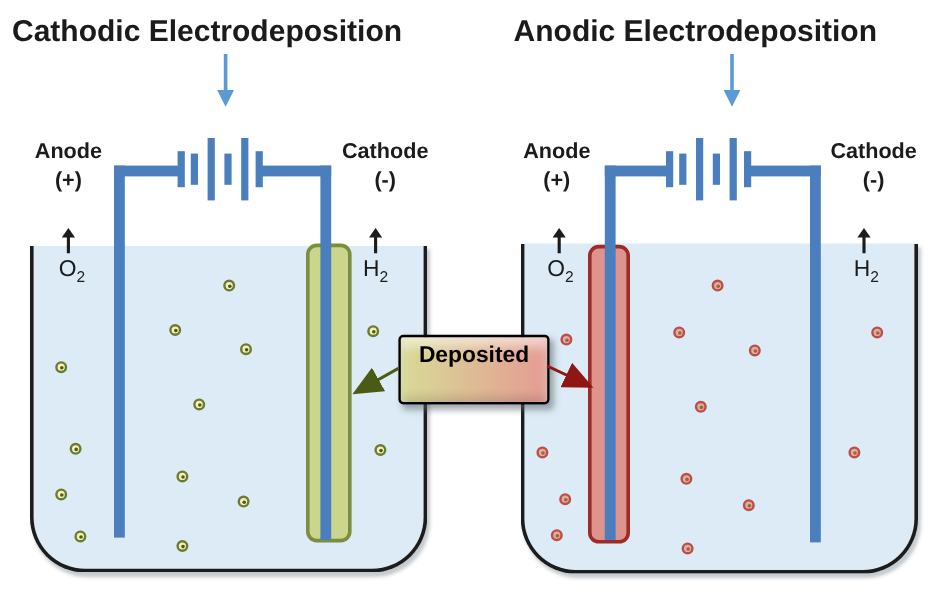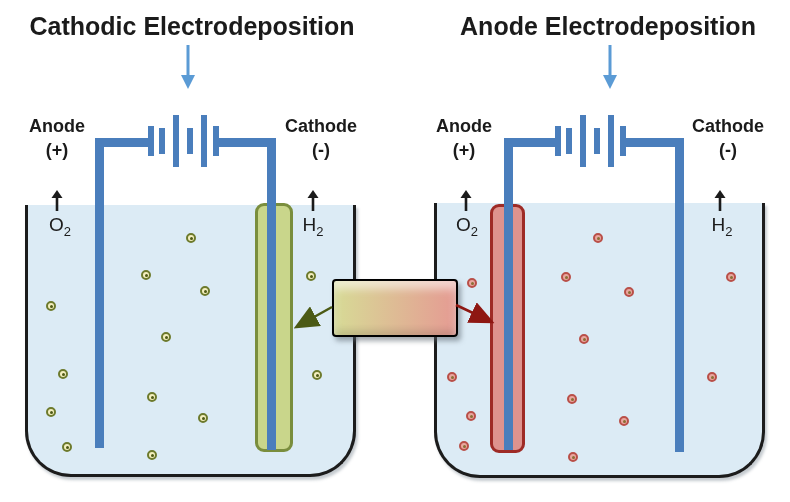--- a/index.html
+++ b/index.html
@@ -1,20 +1,20 @@
 <!DOCTYPE html>
 <html style="--ink: #1b1b1b; --wire: #4a7ebc; --arrow-blue: #5b9bd5; --water: #dcebf5; --beaker-border: #1c1c1c; --film-green-fill: #c9d68b; --film-green-border: #7a8e3d; --film-red-fill: #de938e; --film-red-border: #9e2b26; --particle-yellow-ring: #6d7a2c; --particle-yellow-fill: #f4efbe; --particle-yellow-core: #4f5a17; --particle-red-ring: #b94f48; --particle-red-fill: #e9a79f; --particle-red-core: #8a6f35; --label-box-left: #d7db96; --label-box-right: #e59b93; --arrow-olive: #4b5a15; --arrow-darkred: #8e1712;"><head>
 <meta charset="utf-8">
 <style>
   html,body{margin:0;padding:0;background:#ffffff;}
   #stage{position:relative;width:790px;height:502px;background:#ffffff;overflow:hidden;
          font-family:"Liberation Sans",sans-serif;}
 
   .title{position:absolute;top:9px;font-size:25px;font-weight:bold;color:var(--ink);
-         text-align:center;line-height:34px;}
+         line-height:34px;}
 
   .electrode-label{position:absolute;top:114px;width:96px;text-align:center;
          font-size:18px;font-weight:bold;color:var(--ink);line-height:24px;z-index:2;}
 
   .gas-label{position:absolute;width:48px;text-align:center;font-size:19px;
          color:var(--ink);z-index:4;}
   .gas-label sub{font-size:13px;}
 
   .beaker{position:absolute;background:var(--water);border:3px solid var(--beaker-border);
          border-top:none;border-radius:0 0 46px 46px;z-index:1;box-sizing:border-box;
@@ -55,21 +55,21 @@
   .ptr-red{stroke:var(--arrow-darkred);stroke-width:2.5;fill:none;}
   .mk-olive{fill:var(--arrow-olive);}
   .mk-red{fill:var(--arrow-darkred);}
 </style>
 </head>
 <body>
 
 <div id="stage">
 
   <div class="title" style="left:10px;width:364px;">Cathodic Electrodeposition</div>
-  <div class="title" style="left:428px;width:360px;">Anode Electrodeposition</div>
+  <div class="title" style="left:428px;width:360px;">Anodic Electrodeposition</div>
 
   <svg class="arrow-svg" style="left:177px;top:44px;" width="22" height="47">
     <path class="blue-arrow-stem" d="M11 1 V33"></path>
     <path class="blue-arrow-head" d="M4 31 L18 31 L11 45 Z"></path>
   </svg>
   <svg class="arrow-svg" style="left:599px;top:44px;" width="22" height="47">
     <path class="blue-arrow-stem" d="M11 1 V33"></path>
     <path class="blue-arrow-head" d="M4 31 L18 31 L11 45 Z"></path>
   </svg>
 
@@ -147,20 +147,21 @@
   </div>
   <svg class="arrow-svg" style="left:712px;top:189px;" width="16" height="23">
     <path class="up-arrow-stem" d="M8 22 V8"></path>
       <path class="up-arrow-head" d="M8 1 L2.5 9 L13.5 9 Z"></path>
   </svg>
   <div class="gas-label" style="left:698px;top:214px;">
     <span>H</span><sub>2</sub>
   </div>
 
   <div class="film-label-box">
+    <div>Deposited</div>
   </div>
 
   <svg class="arrow-svg" style="left:285px;top:293px;" width="220" height="42">
     <defs>
       <marker id="m-olive" markerWidth="10" markerHeight="9" refX="8" refY="4.5" orient="auto">
         <path class="mk-olive" d="M0 0 L10 4.5 L0 9 Z"></path>
       </marker>
       <marker id="m-red" markerWidth="10" markerHeight="9" refX="8" refY="4.5" orient="auto">
         <path class="mk-red" d="M0 0 L10 4.5 L0 9 Z"></path>
       </marker>

